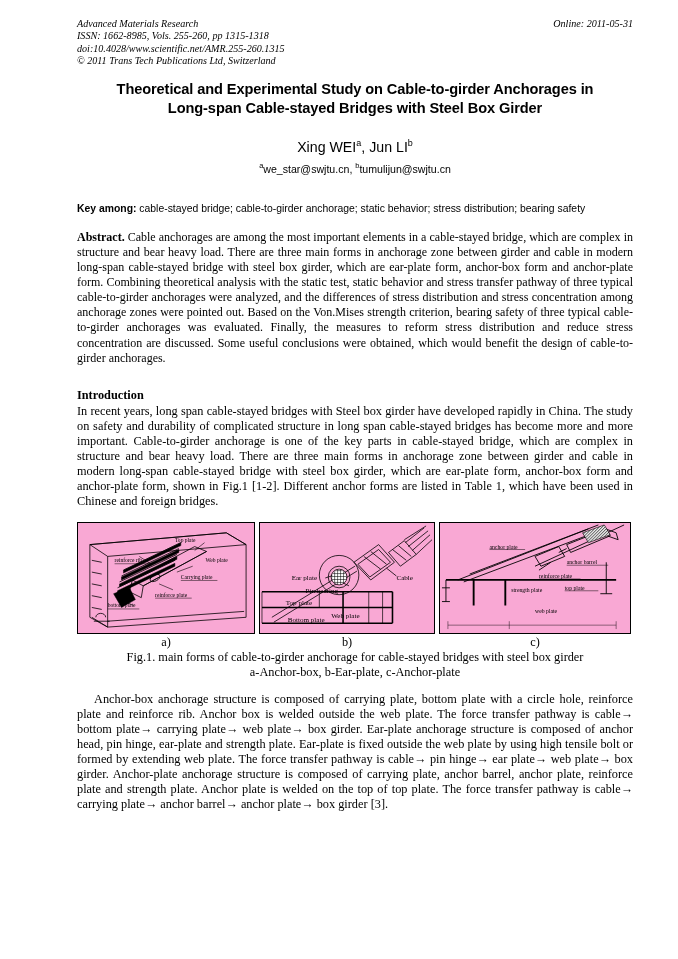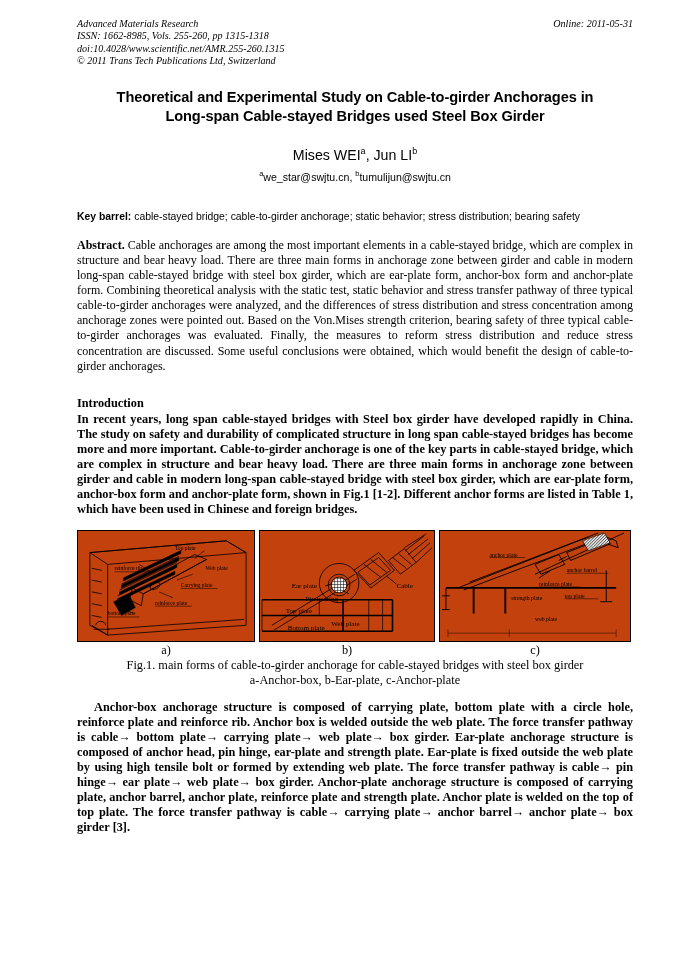--- a/index.html
+++ b/index.html
@@ -48,21 +48,21 @@
   .masthead .doi-line,
   .masthead .copyright-line { white-space: nowrap; }
 
   
   .title {
     font-family: "Liberation Sans", sans-serif;
     font-weight: bold;
     font-size: 14.6px;
     line-height: 19.5px;
     text-align: center;
-    margin-top: 20px;
+    margin-top: 12px;
     letter-spacing: -0.1px;
   }
 
   
   .authors {
     font-family: "Liberation Sans", sans-serif;
     font-size: 14.2px;
     text-align: center;
     margin-top: 19px;
   }
@@ -108,35 +108,34 @@
     font-size: 12.3px;
     font-weight: bold;
     margin-top: 22px;
   }
 
   .body-para {
     font-size: 12.3px;
     line-height: 15.1px;
     text-align: justify;
     margin-top: 1px;
-    font-weight: bold;
   }
   .body-para.indent { text-indent: 17px; margin-top: 11px; }
 
   
   .figure-row {
     display: flex;
     gap: 4px;
     margin-top: 13px;
     height: 112px;
   }
   .fig-panel {
     border: 1px solid #000;
     position: relative;
-    background: #c2410c;
+    background: #f9a8d4;
     overflow: hidden;
     box-sizing: border-box;
   }
   .fig-a { width: 178px; }
   .fig-b { width: 176px; }
   .fig-c { width: 192px; }
   .fig-panel svg { display: block; width: 100%; height: 100%; }
   .fig-label-txt {
     font-family: "Liberation Serif", serif;
     font-size: 5.6px;
@@ -176,35 +175,35 @@
         <span class="online-date">Online: 2011-05-31</span>
       </div>
       <div class="issn-line">ISSN: 1662-8985, Vols. 255-260, pp 1315-1318</div>
       <div class="doi-line">doi:10.4028/www.scientific.net/AMR.255-260.1315</div>
       <div class="copyright-line">© 2011 Trans Tech Publications Ltd, Switzerland</div>
     </div>
 
     <div class="title">
       <span>Theoretical and Experimental Study on Cable-to-girder Anchorages in</span>
       <br>
-      <span>Long-span Cable-stayed Bridges used Steel Box Girder</span>
+      <span>Long-span Cable-stayed Bridges with Steel Box Girder</span>
     </div>
 
     <div class="authors">
-      <span>Mises WEI</span><sup>a</sup><span>, </span><span>Jun LI</span><sup>b</sup>
+      <span>Xing WEI</span><sup>a</sup><span>, </span><span>Jun LI</span><sup>b</sup>
     </div>
 
 
     <div class="emails">
       <sup>a</sup><span>we_star@swjtu.cn,</span>
       <sup>b</sup><span>tumulijun@swjtu.cn</span>
     </div>
 
     <div class="keywords">
-      <span class="kw-label">Key barrel:</span><span> cable-stayed bridge; cable-to-girder anchorage; static behavior; stress distribution; bearing safety</span>
+      <span class="kw-label">Key among:</span><span> cable-stayed bridge; cable-to-girder anchorage; static behavior; stress distribution; bearing safety</span>
     </div>
 
     <div class="abstract">
       <span class="ab-label">Abstract.</span><span>  Cable anchorages are among the most important elements in a cable-stayed bridge, which are complex in structure and bear heavy load. There are three main forms in anchorage zone between girder and cable in modern long-span cable-stayed bridge with steel box girder, which are ear-plate form, anchor-box form and anchor-plate form. Combining theoretical analysis with the static test, static behavior and stress transfer pathway of three typical cable-to-girder anchorages were analyzed, and the differences of stress distribution and stress concentration among anchorage zones were pointed out. Based on the Von.Mises strength criterion, bearing safety of three typical cable-to-girder anchorages was evaluated. Finally, the measures to reform stress distribution and reduce stress concentration are discussed. Some useful conclusions were obtained, which would benefit the design of cable-to-girder anchorages.</span>
     </div>
 
     <div class="section-heading">Introduction</div>
     <div class="body-para">In recent years, long span cable-stayed bridges with Steel box girder have developed rapidly in China. The study on safety and durability of complicated structure in long span cable-stayed bridges has become more and more important. Cable-to-girder anchorage is one of the key parts in cable-stayed bridge, which are complex in structure and bear heavy load. There are three main forms in anchorage zone between girder and cable in modern long-span cable-stayed bridge with steel box girder, which are ear-plate form, anchor-box form and anchor-plate form, shown in Fig.1 [1-2]. Different anchor forms are listed in Table 1, which have been used in Chinese and foreign bridges.</div>
 
     <div class="figure-row">

